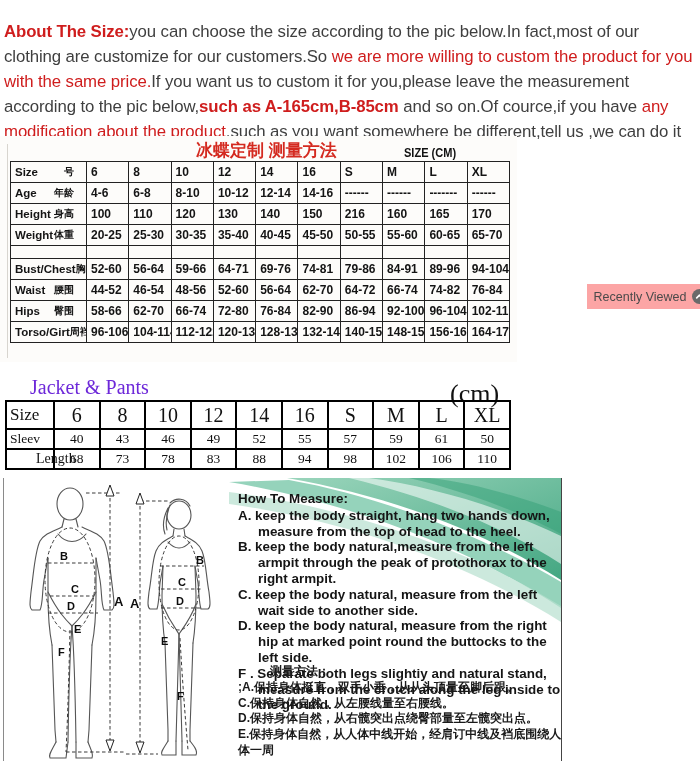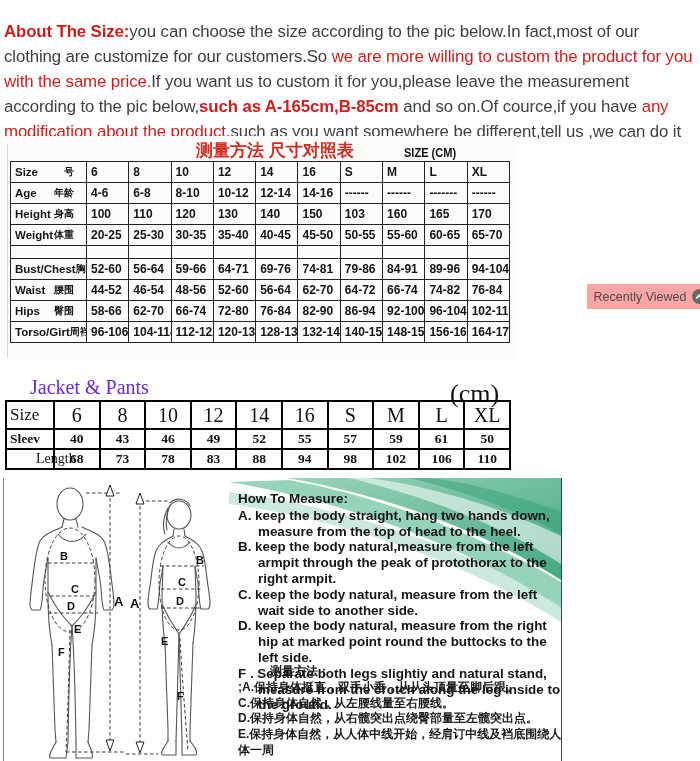--- a/index.html
+++ b/index.html
@@ -40,21 +40,21 @@
   
   #jacket{position:absolute;left:5px;top:376px;width:506px;font-family:"Liberation Serif",serif;}
   #jk-title{position:absolute;left:25px;top:0;font-size:20px;color:#6d28d9;}
   #jk-unit{position:absolute;left:445px;top:3px;font-size:26px;color:#111;}
   table.jk{position:absolute;left:0;top:24px;border-collapse:collapse;table-layout:fixed;
            width:506px;}
   table.jk td{border:2px solid #000;color:#111;text-align:center;white-space:nowrap;
               font-family:"Liberation Serif",serif;}
   table.jk tr.r0{height:28px;}  table.jk tr.r0 td{font-size:20px;}
   table.jk tr.r1{height:20px;}  table.jk tr.r2{height:20px;}
-  table.jk tr.r1 td,table.jk tr.r2 td{font-size:13.5px;font-weight:bold;}
+  table.jk tr.r1 td,table.jk tr.r2 td{font-size:13.5px;font-weight:normal;}
   table.jk td.lbl{text-align:left;padding-left:3px;}
   table.jk tr.r0 td.lbl{font-size:17px;font-weight:normal;}
   table.jk tr.r1 td.lbl{font-size:13.5px;}
   table.jk tr.r2 td.lbl{font-size:14px;font-weight:normal;padding-left:29px;}
 
   
   #panel{position:absolute;left:3px;top:478px;width:557px;height:283px;background:#fff;
          border-left:1px solid #8a8a8a;border-right:1px solid #444;border-bottom:1px solid #ddd;}
   #swoosh{position:absolute;right:0;top:0;}
   #figure{position:absolute;left:4px;top:2px;}
@@ -74,21 +74,21 @@
 </style>
 </head>
 <body>
 
 <div id="page">
 
   <p id="intro"><span class="red b">About  The Size:</span><span class="dark">you can choose the size according to the pic below.In fact,most of our clothing are customize for our customers.So </span><span class="red">we are more willing to custom the product for you with the same price.</span><span class="dark">If you want us to custom it for you,please leave the measurement according to the pic below,</span><span class="red b">such as A-165cm,B-85cm</span><span class="dark"> and so on.Of cource,if you have </span><span class="red">any modification about the product</span><span class="dark">,such as you want somewhere be different,tell us ,we can do it for you!</span></p>
 
   <div id="sizechart">
     <div class="scan-edge"></div>
-    <div id="sc-title">测量方法 尺寸对照表</div>
+    <div id="sc-title">冰蝶定制 测量方法</div>
     <div id="sc-unit">SIZE  (CM)</div>
     <table class="sc">
       <colgroup>
           <col style="width:76px">
         </colgroup>
       <tbody id="sc-body">
           <tr>
             <td class="lbl">
               <span class="in">
                 <span class="en">Size</span>
@@ -130,21 +130,21 @@
                 <span class="en">Height</span>
                 <span class="cn">身高</span>
               </span>
             </td>
             <td>100</td>
             <td>110</td>
             <td>120</td>
             <td>130</td>
             <td>140</td>
             <td>150</td>
-            <td>103</td>
+            <td>216</td>
             <td>160</td>
             <td>165</td>
             <td>170</td>
           </tr>
           <tr>
             <td class="lbl">
               <span class="in">
                 <span class="en">Weight</span>
                 <span class="cn">体重</span>
               </span>

